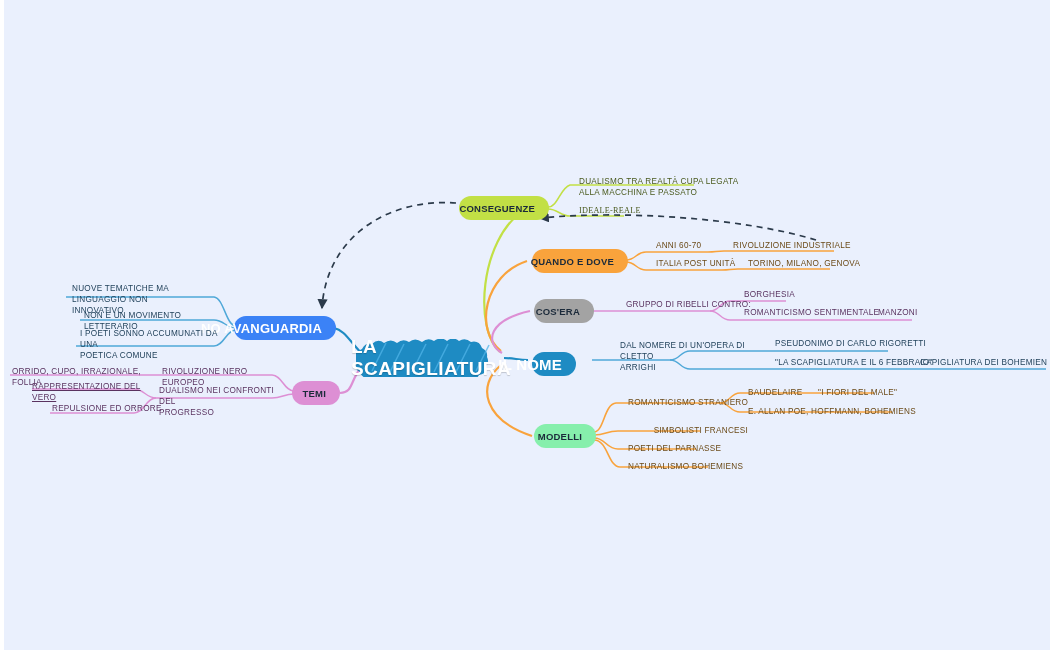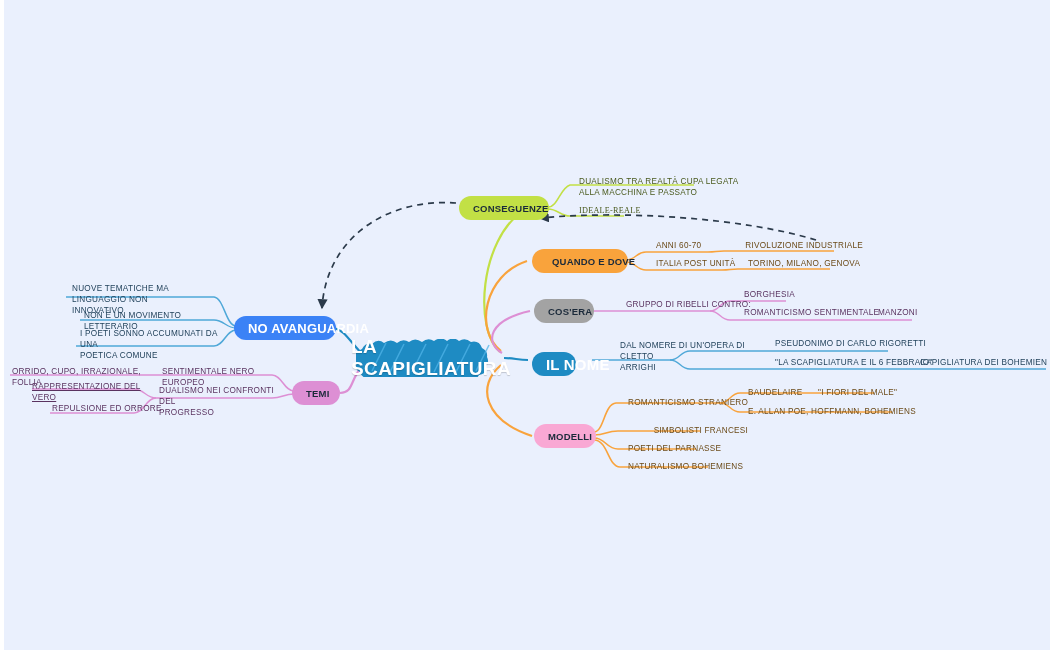--- a/index.html
+++ b/index.html
@@ -19,21 +19,21 @@
     overflow: hidden;
   }
   svg.links {
     position: absolute; left: 0; top: 0;
     width: 1046px; height: 650px;
     pointer-events: none;
   }
   .node {
     position: absolute;
     box-sizing: border-box;
-    display: flex; align-items: center; justify-content: flex-start;
+    display: flex; align-items: center; justify-content: flex-end;
     border-radius: 999px;
     font-weight: bold;
     letter-spacing: .2px;
     white-space: nowrap;
     padding: 0 14px;
   }
   .central {
     position: absolute;
     display: flex; align-items: center; justify-content: center;
     color: #ffffff;
@@ -145,43 +145,43 @@
   </div>
 
   <div class="node" style="left:530px; top:299px; width:60px; height:24px; background:#a3a3a3; color:#1b2a3a; font-size:9.5px;">
     <span>COS'ERA</span>
   </div>
 
   <div class="node" style="left:528px; top:352px; width:44px; height:24px; background:#1e8bc3; color:#ffffff; font-size:15px;">
     <span>IL NOME</span>
   </div>
 
-  <div class="node" style="left:530px; top:424px; width:62px; height:24px; background:#f9a8d4; color:#1b2a3a; font-size:9.5px;">
+  <div class="node" style="left:530px; top:424px; width:62px; height:24px; background:#86efac; color:#1b2a3a; font-size:9.5px;">
     <span>MODELLI</span>
   </div>
 
   <div class="leaf left" style="left:68px; top:284px; width:150px; color:#23435c;">NUOVE TEMATICHE MA LINGUAGGIO NON
 INNOVATIVO</div>
   <div class="leaf left" style="left:80px; top:311px; width:140px; color:#23435c;">NON È UN MOVIMENTO LETTERARIO</div>
   <div class="leaf left" style="left:76px; top:329px; width:145px; color:#23435c;">I POETI SONNO ACCUMUNATI DA UNA
 POETICA COMUNE</div>
 
-  <div class="leaf left" style="left:158px; top:367px; width:130px; color:#5a3360;">SENTIMENTALE NERO EUROPEO</div>
+  <div class="leaf left" style="left:158px; top:367px; width:130px; color:#5a3360;">RIVOLUZIONE NERO EUROPEO</div>
   <div class="leaf left" style="left:8px; top:367px; width:150px; color:#5a3360;">ORRIDO, CUPO, IRRAZIONALE, FOLLIA</div>
   <div class="leaf left" style="left:155px; top:386px; width:130px; color:#5a3360;">DUALISMO NEI CONFRONTI DEL
 PROGRESSO</div>
   <div class="leaf left" style="left:28px; top:382px; width:130px; color:#5a3360;text-decoration:underline;">RAPPRESENTAZIONE DEL VERO</div>
   <div class="leaf left" style="left:48px; top:404px; width:130px; color:#5a3360;">REPULSIONE ED ORRORE</div>
 
   <div class="leaf right" style="left:567px; top:177px; width:160px; color:#4a5a1e;">DUALISMO TRA REALTÀ CUPA LEGATA
 ALLA MACCHINA E PASSATO</div>
   <div class="leaf right" style="left:567px; top:206px; width:120px; color:#4a5a1e;font-family:Liberation Serif, serif;">IDEALE-REALE</div>
 
   <div class="leaf right" style="left:644px; top:241px; width:90px; color:#6b4a18;">ANNI 60-70</div>
-  <div class="leaf right" style="left:721px; top:241px; width:130px; color:#6b4a18;text-align:right;">RIVOLUZIONE INDUSTRIALE</div>
+  <div class="leaf right" style="left:721px; top:241px; width:130px; color:#6b4a18;">RIVOLUZIONE INDUSTRIALE</div>
   <div class="leaf right" style="left:644px; top:259px; width:90px; color:#6b4a18;">ITALIA POST UNITÀ</div>
   <div class="leaf right" style="left:736px; top:259px; width:130px; color:#6b4a18;">TORINO, MILANO, GENOVA</div>
 
   <div class="leaf right" style="left:614px; top:300px; width:140px; color:#5a3360;">GRUPPO DI RIBELLI CONTRO:</div>
   <div class="leaf right" style="left:732px; top:290px; width:100px; color:#5a3360;">BORGHESIA</div>
   <div class="leaf right" style="left:732px; top:308px; width:160px; color:#5a3360;">ROMANTICISMO SENTIMENTALE</div>
   <div class="leaf right" style="left:866px; top:308px; width:80px; color:#5a3360;">MANZONI</div>
 
   <div class="leaf right" style="left:608px; top:341px; width:150px; color:#23435c;">DAL NOMERE DI UN'OPERA DI CLETTO
 ARRIGHI</div>

